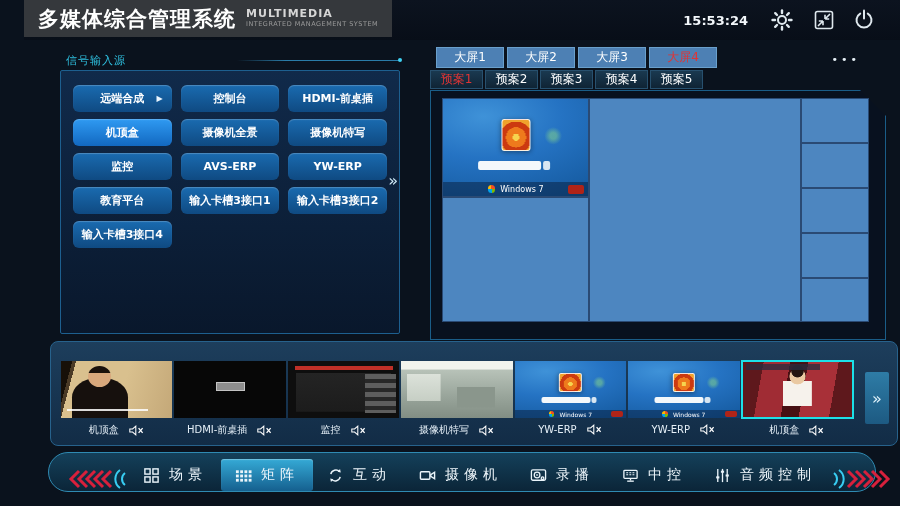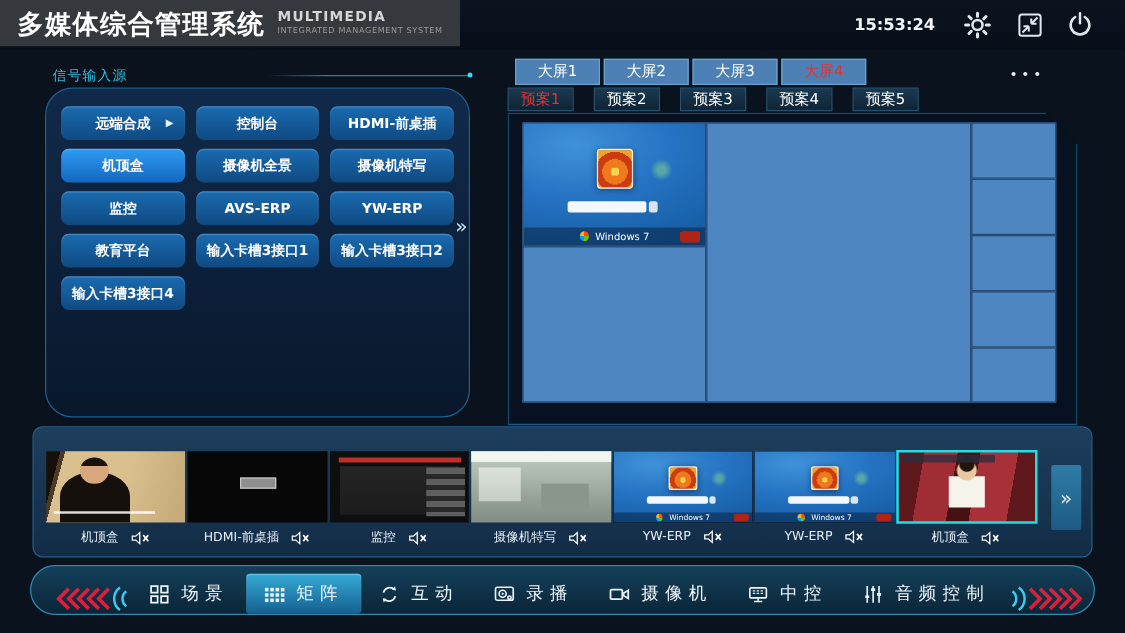--- a/index.html
+++ b/index.html
@@ -1,58 +1,58 @@
 <!DOCTYPE html>
 <html><head>
 <meta charset="utf-8">
 <style>
   * { margin:0; padding:0; box-sizing:border-box; }
   html,body { width:900px; height:506px; overflow:hidden; }
   body { background:#0a121d; font-family:"DejaVu Sans","Liberation Sans",sans-serif; color:#fff; position:relative; }
-  .app { position:absolute; inset:0; }
+  .app { position:absolute; inset:0;margin-left:24px; }
 
   
   .topbar { position:absolute; left:0; top:0; right:0; height:40px; background:linear-gradient(180deg,#0c131f,#080e18); }
   .title-block { position:absolute; left:0; top:0; height:37px; background:#35383c; display:flex; align-items:center; padding:0 14px; gap:10px; }
   .title-cn { font-size:21px; font-weight:bold; letter-spacing:1px; color:#fff; }
   .brand-wrap { display:flex; flex-direction:column; line-height:1.15; }
   .brand-top { font-size:11px; font-weight:bold; color:#d6d6d6; letter-spacing:1px; }
   .brand-sub { font-size:6.5px; color:#9a9a9a; letter-spacing:.5px; }
   .clock { position:absolute; right:152px; top:13px; font-size:13px; font-weight:bold; color:#f2f6fa; }
   .tool-icon { position:absolute; top:8px; width:24px; height:24px; cursor:pointer; }
   .ti-gear { right:106px; } .ti-resize { right:64px; } .ti-power { right:24px; }
 
   
   .src-panel { position:absolute; left:28px; top:53px; width:352px; height:281px; }
   .src-title { position:absolute; left:14px; top:0; font-size:11px; color:#2fc0e0; letter-spacing:1px; }
   .src-line { position:absolute; left:185px; right:4px; top:7px; height:1px; background:linear-gradient(90deg,transparent,#2a7ca8 30%,#2a7ca8); }
   .src-line::after { content:""; position:absolute; right:-2px; top:-2px; width:4px; height:4px; border-radius:50%; background:#3fd2f2; }
   .src-box { position:absolute; left:8px; right:4px; top:17px; bottom:0;
     background:linear-gradient(180deg,rgba(17,44,78,.92),rgba(9,24,45,.92));
-    border:1px solid #1d5f8f; border-radius:22px;
+    border:1px solid #1d5f8f; border-radius:2px;
     padding:14px 12px; display:grid; grid-template-columns:repeat(3,1fr); gap:7px 9px; align-content:start; }
   .src-btn { height:27px; border-radius:6px; position:relative; cursor:pointer;
     background:linear-gradient(180deg,#1a6bb0,#0f4a82);
     box-shadow:inset 0 1px 1px rgba(255,255,255,.22);
     display:flex; align-items:center; justify-content:center;
     font-size:11px; font-weight:bold; color:#fff; }
   .src-btn.active { background:linear-gradient(180deg,#2f9af2,#1268c0); }
   .play-glyph { position:absolute; right:9px; font-size:8px; color:#eaf6ff; }
   .src-expand { position:absolute; right:6px; top:118px; font-size:16px; color:#cfeaf8; cursor:pointer; }
 
   
   .wall-panel { position:absolute; left:396px; top:46px; width:482px; height:294px; }
   .panel-frame { position:absolute; left:10px; right:16px; top:44px; bottom:0;
     border:1px solid #1a5d88; background:rgba(8,17,32,.55);
     clip-path:polygon(0 0, calc(100% - 26px) 0, 100% 26px, 100% 100%, 0 100%); }
   .tabs1 { position:absolute; left:16px; top:1px; display:flex; gap:3px; }
   .tab1 { width:68px; height:21px; background:#4d80b4; border:1px solid #6aa0cc;
     display:flex; align-items:center; justify-content:center; font-size:12px; color:#fff; cursor:pointer; }
   .tab1.active { color:#e03434; }
-  .tabs2 { position:absolute; left:10px; top:24px; display:flex; gap:16px; }
+  .tabs2 { position:absolute; left:10px; top:24px; display:flex; gap:2px; }
   .tab2 { width:53px; height:19px; background:linear-gradient(180deg,#1a3950,#0f2435); border:1px solid #27506e;
     display:flex; align-items:center; justify-content:center; font-size:12px; color:#fff; cursor:pointer; }
   .tab2.active { color:#e03434; }
   .more-dots { position:absolute; right:42px; top:7px; font-size:11px; letter-spacing:3px; color:#e8f2f8; cursor:pointer; }
   .wall { position:absolute; left:22px; top:52px; width:427px; height:224px; background:#101d33; }
   .cell { position:absolute; background:#4d86c0; border:1px solid #2a4a74; }
   .cell-tl { left:0; top:0; width:147px; height:99px; }
   .cell-bl { left:0; top:99px; width:147px; height:125px; }
   .cell-mid { left:147px; top:0; width:212px; height:224px; }
   .cell-r1 { left:359px; top:0;    width:68px; height:45px; }
@@ -424,34 +424,34 @@
       <div class="nav-item">
         <svg width="17" height="17" viewBox="0 0 18 18" fill="none" stroke="#eaf4fa" stroke-width="1.5">
             <path d="M4 7.5 a5.5 5.5 0 0 1 9.3 -2.6"></path>
             <polygon points="13.8,2.2 14.6,5.8 11.2,5" fill="#eaf4fa" stroke="none"></polygon>
             <path d="M14 10.5 a5.5 5.5 0 0 1 -9.3 2.6"></path>
             <polygon points="4.2,15.8 3.4,12.2 6.8,13" fill="#eaf4fa" stroke="none"></polygon>
           </svg>
         <span>互动</span>
       </div>
       <div class="nav-item">
+        <svg width="17" height="17" viewBox="0 0 18 18" fill="none" stroke="#eaf4fa" stroke-width="1.5">
+            <rect x="1.5" y="5" width="10" height="8" rx="1"></rect>
+            <polygon points="12.5,8 16.5,5.5 16.5,12.5 12.5,10"></polygon>
+          </svg>
+        <span>摄像机</span>
+      </div>
+      <div class="nav-item">
         <svg width="17" height="17" viewBox="0 0 18 18" fill="none" stroke="#eaf4fa" stroke-width="1.4">
             <rect x="1.5" y="3" width="15" height="11" rx="1.5"></rect>
             <circle cx="7.5" cy="8.5" r="3"></circle>
             <polygon points="6.8,7.2 6.8,9.8 9,8.5" fill="#eaf4fa" stroke="none"></polygon>
             <circle cx="13.3" cy="11.8" r="1.4"></circle>
           </svg>
         <span>录播</span>
-      </div>
-      <div class="nav-item">
-        <svg width="17" height="17" viewBox="0 0 18 18" fill="none" stroke="#eaf4fa" stroke-width="1.5">
-            <rect x="1.5" y="5" width="10" height="8" rx="1"></rect>
-            <polygon points="12.5,8 16.5,5.5 16.5,12.5 12.5,10"></polygon>
-          </svg>
-        <span>摄像机</span>
       </div>
       <div class="nav-item">
         <svg width="17" height="17" viewBox="0 0 18 18" fill="none" stroke="#eaf4fa" stroke-width="1.4">
             <rect x="2" y="3.5" width="14" height="8.5" rx="1"></rect>
             <path d="M4.5 6 h9 M4.5 8.2 h9" stroke-dasharray="2 1.3" stroke-width="1.1"></path>
             <line x1="9" y1="12" x2="9" y2="14.3"></line>
             <line x1="5.5" y1="15" x2="12.5" y2="15"></line>
           </svg>
         <span>中控</span>
       </div>

